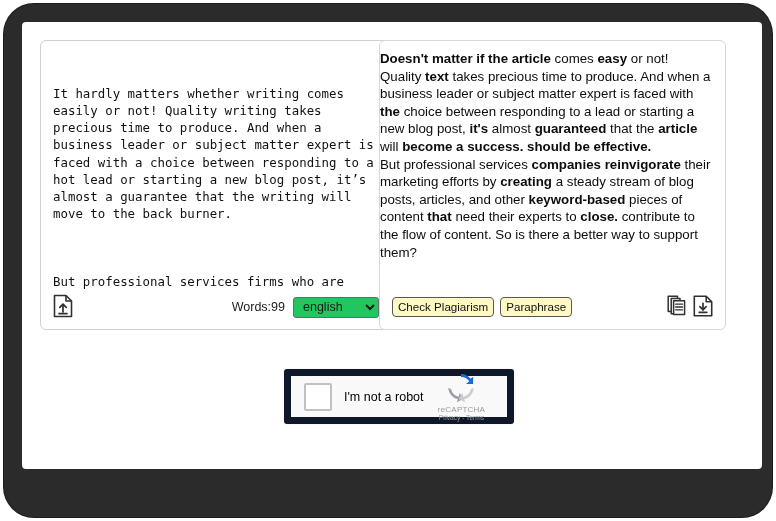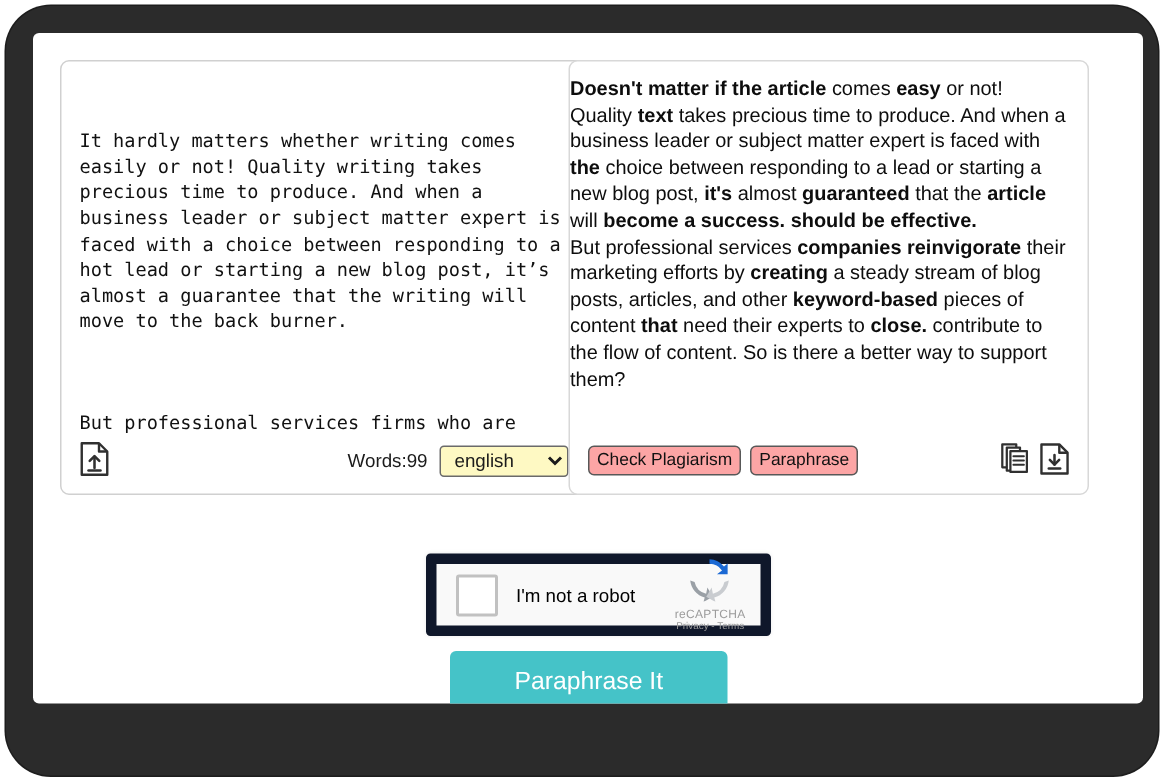--- a/index.html
+++ b/index.html
@@ -103,21 +103,21 @@
     font-family: "Liberation Sans", sans-serif;
     font-size: 12.5px;
     color: #1b1b1b;
     margin-right: 8px;
     white-space: nowrap;
   }
   .lang-select {
     font-family: "Liberation Sans", sans-serif;
     font-size: 12.5px;
     color: #1b1b1b;
-    background: #fef9c3;
+    background: #22c55e;
     border: 1px solid #6a6a6a;
     border-radius: 3px;
     height: 21px;
     width: 86px;
     padding: 0 2px 0 5px;
     box-sizing: border-box;
     cursor: pointer;
   }
 
   
@@ -144,21 +144,21 @@
     height: 44px;
     display: flex;
     align-items: center;
     padding: 0 12px;
     box-sizing: border-box;
   }
   .text-btn {
     font-family: "Liberation Sans", sans-serif;
     font-size: 11.6px;
     color: #111111;
-    background: #fca5a5;
+    background: #fef9c3;
     border: 1px solid #585858;
     border-radius: 4px;
     padding: 2px 5px;
     margin-right: 6px;
     cursor: pointer;
     line-height: 1.25;
     white-space: nowrap;
   }
   .right-toolbar .icon-btn { margin-left: 7px; }
 
@@ -190,21 +190,21 @@
   #captcha-label {
     font-family: "Liberation Sans", sans-serif;
     font-size: 12.5px;
     color: #000000;
     margin-left: 12px;
     flex: 1 1 auto;
     white-space: nowrap;
   }
   #captcha-brand {
     flex: 0 0 auto;
-    margin-right: 10px;
+    margin-right: 22px;
     text-align: center;
     line-height: 1;
   }
   #captcha-brand-name {
     display: block;
     font-family: "Liberation Sans", sans-serif;
     font-size: 8px;
     color: #9b9b9b;
     letter-spacing: 0.2px;
     margin-top: 1px;
@@ -312,16 +312,15 @@
             <path d="M16 5.2 a10.8 10.8 0 0 1 8.9 4.7 l-3.6 2.8 h7.6 V5.0 l-2.6 2.1 A13.9 13.9 0 0 0 16 2.0 Z" fill="#1b69d4"></path>
             <path d="M5.4 18.2 a10.8 10.8 0 0 0 8.2 8.3 l0.9 -4.5 l3.8 6.6 l-6.6 3.8 l0.9 -3.3 A13.9 13.9 0 0 1 2.3 17.0 Z" fill="#9aa0a6"></path>
             <path d="M26.6 18.2 a10.8 10.8 0 0 1 -8.2 8.3 l-0.9 -4.5 l-3.8 6.6 l6.6 3.8 l-0.9 -3.3 a13.9 13.9 0 0 0 10.3 -12.1 Z" fill="#c9ccd0"></path>
           </svg>
         </span>
         <span id="captcha-brand-name">reCAPTCHA</span>
         <span id="captcha-legal">Privacy - Terms</span>
       </div>
     </div>
 
-    <button id="paraphrase-button">Paraphrase It</button>
 
   </div>
 </div>
 
 </body></html>

